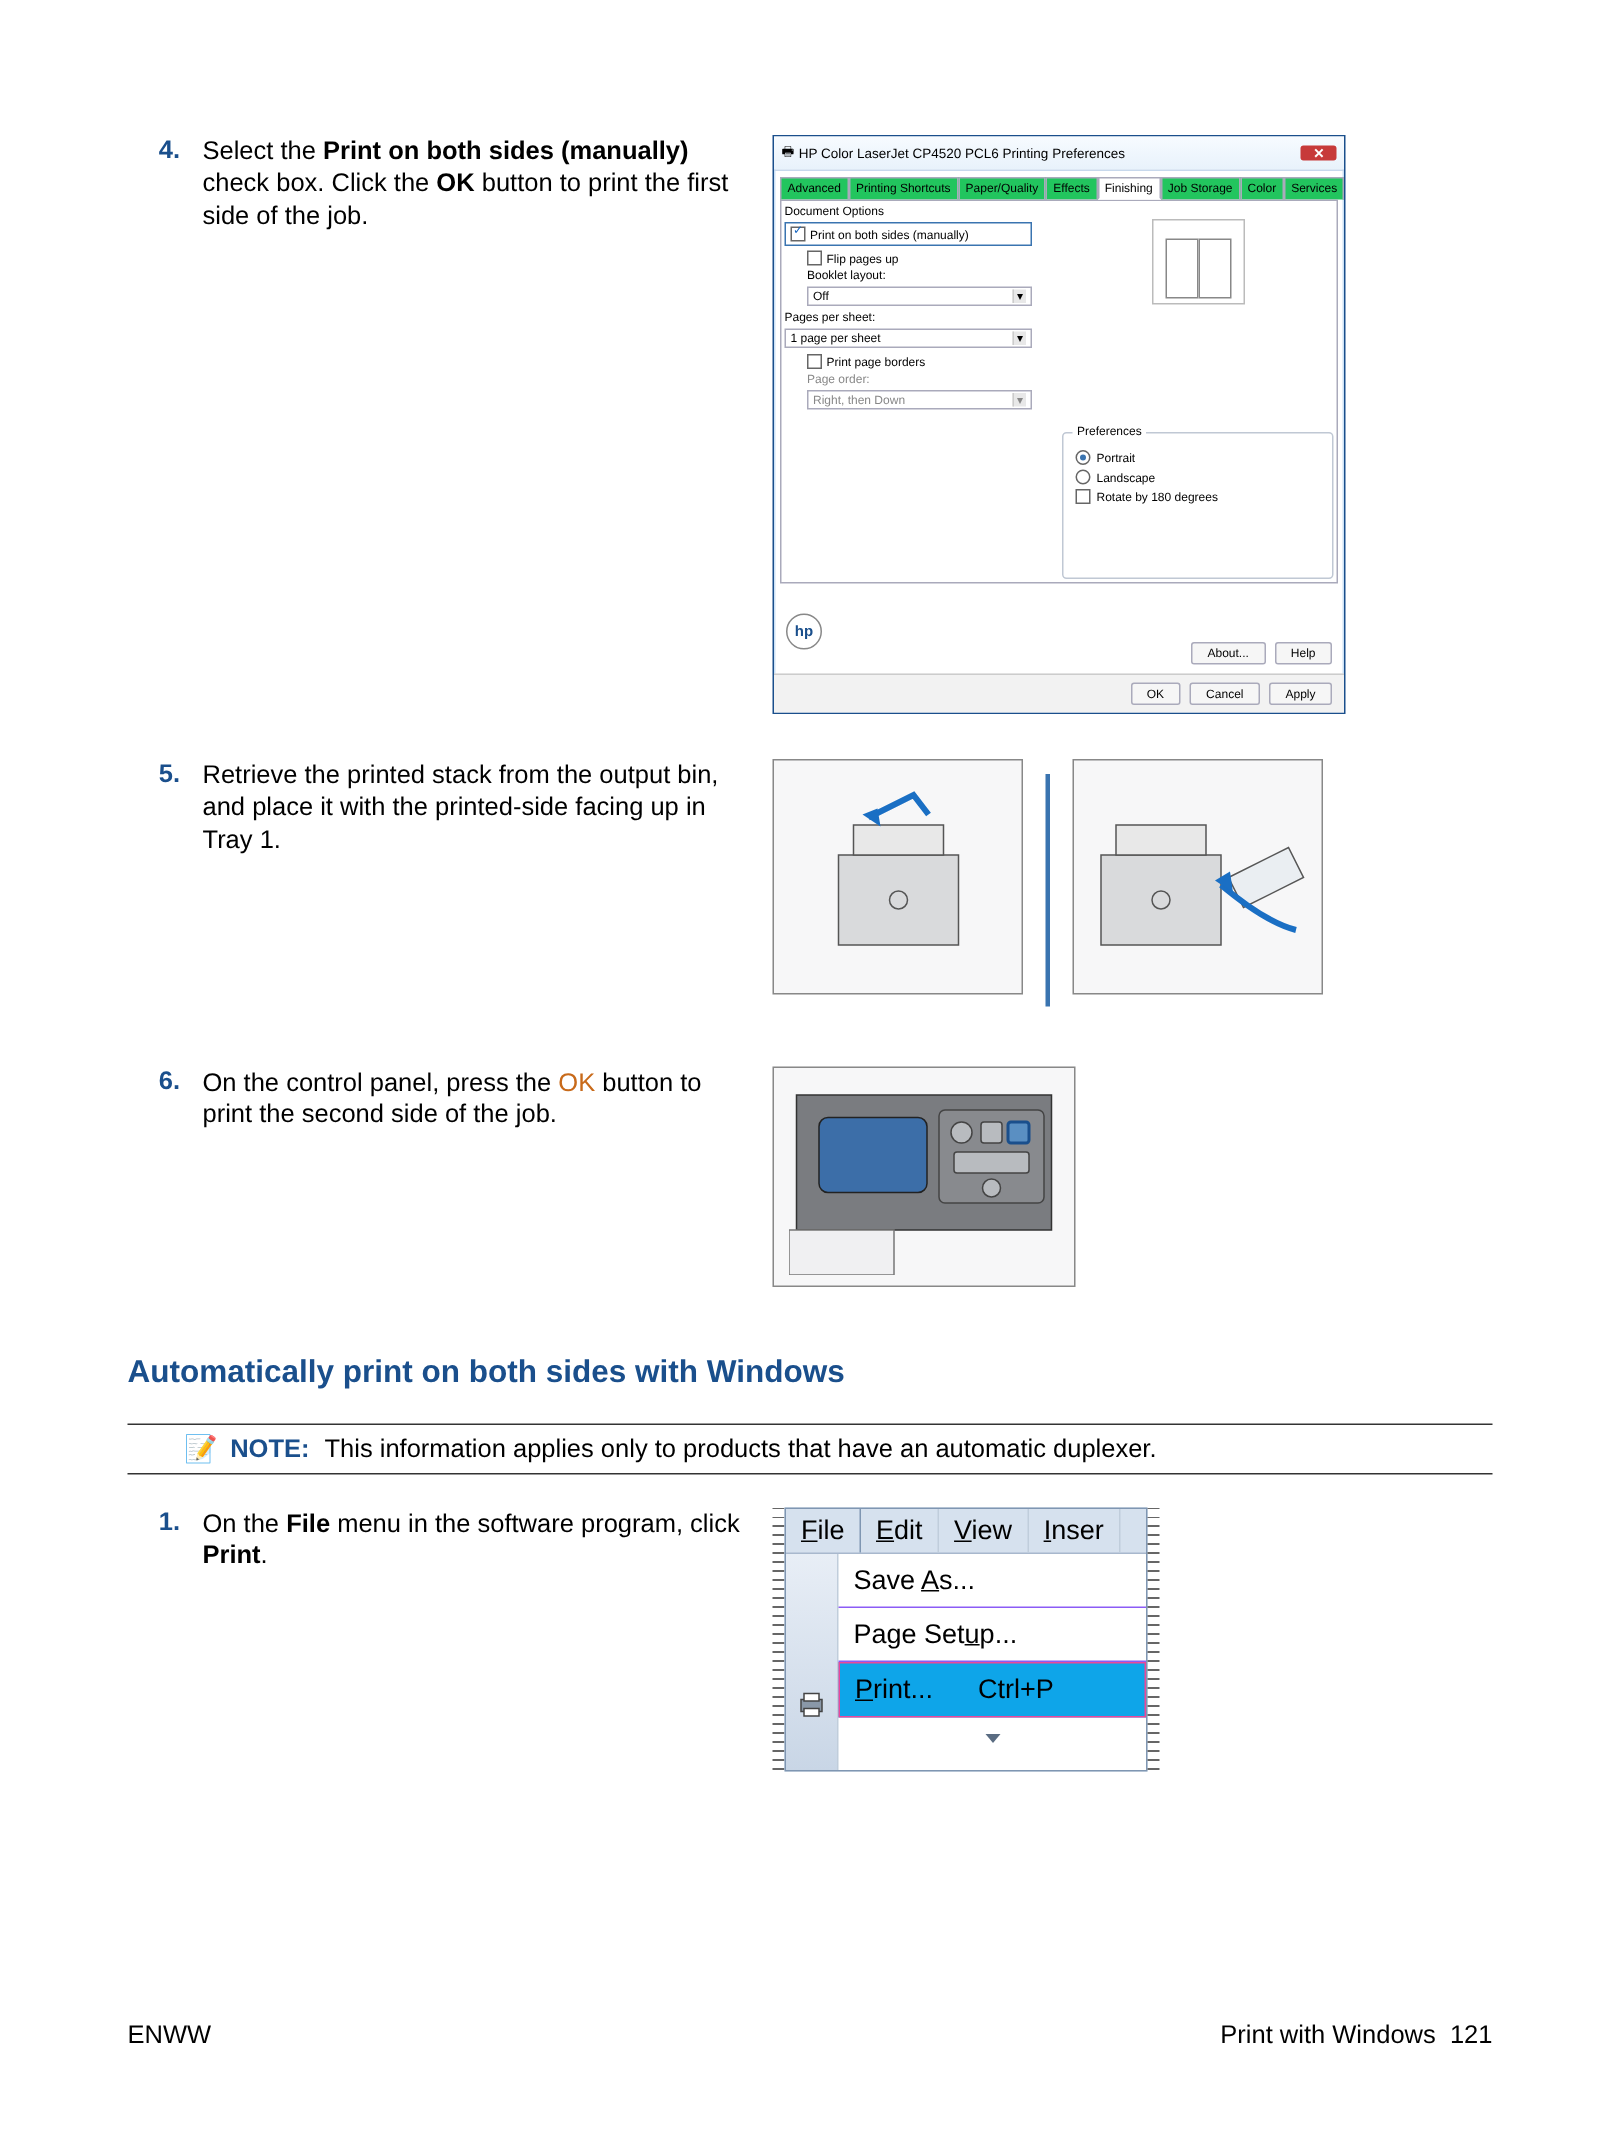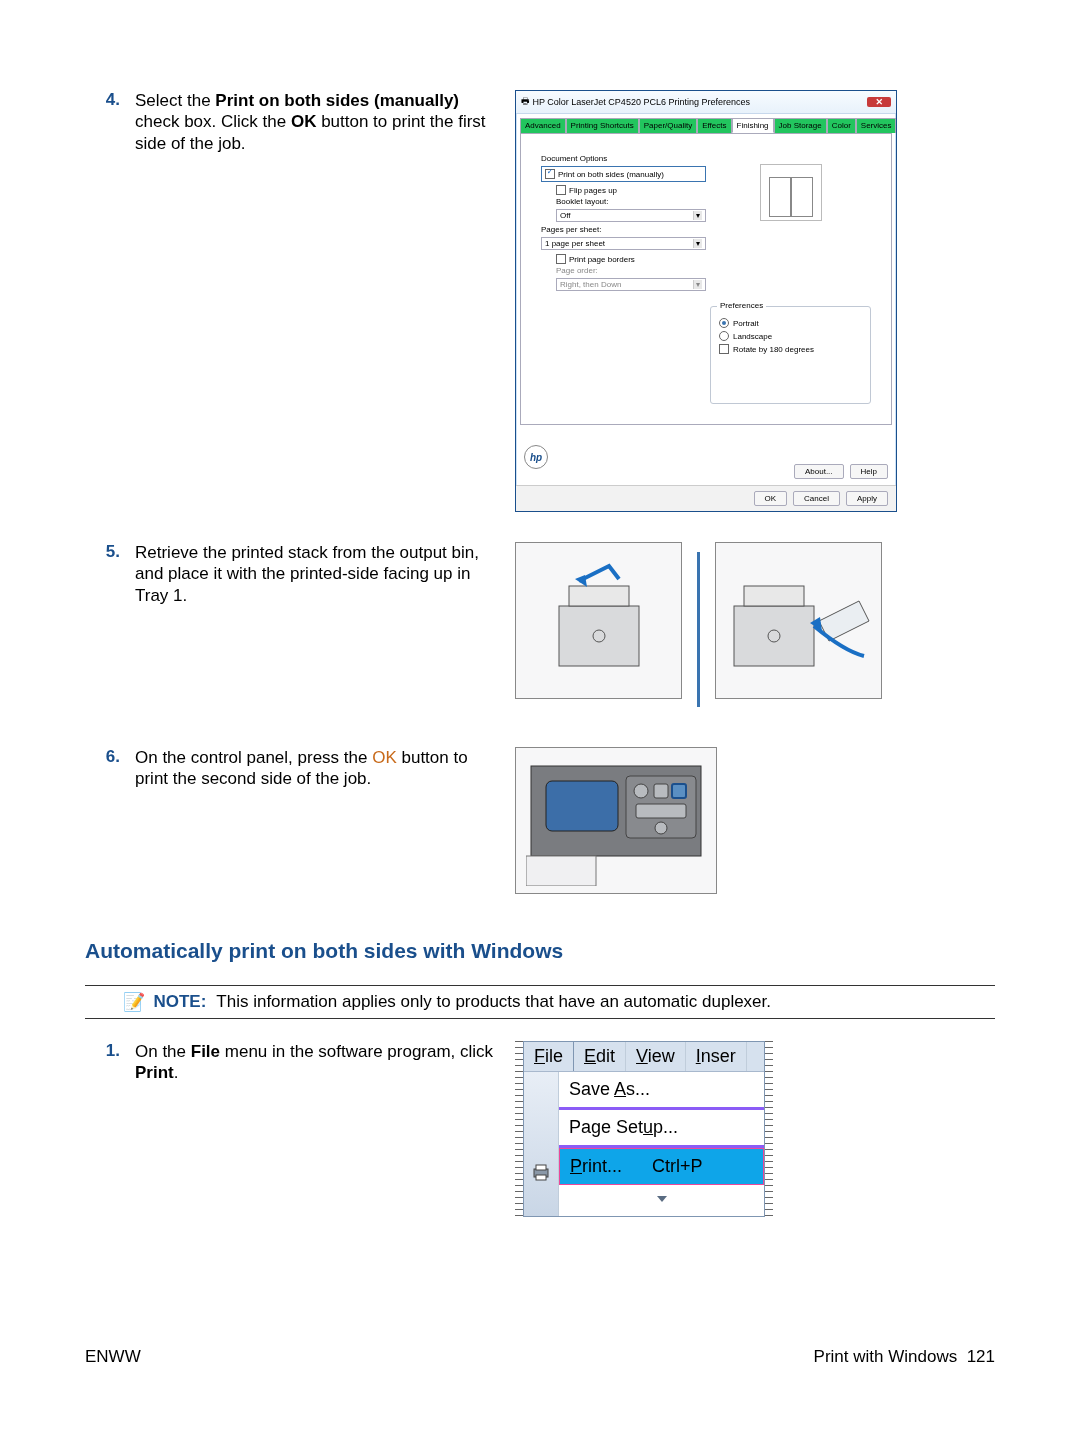--- a/index.html
+++ b/index.html
@@ -116,23 +116,23 @@
   }
   .dialog-tabs .tab.active {
     background: #fff;
     border-bottom: 1px solid #fff;
     position: relative;
     z-index: 1;
   }
   .dialog-body {
     border: 1px solid #aab;
     margin: 0 4px 4px 4px;
-    padding: 20px;
-    display: flex;
-    gap: 4px;
+    padding: 2px;
+    display: flex;
+    gap: 20px;
     min-height: 250px;
     position: relative;
   }
   .doc-options { flex: 0 0 165px; }
   .doc-options .grp-title { font-size: 8px; margin-bottom: 3px; }
   .doc-options .check-row {
     border: 1px solid #3a74b0;
     padding: 2px 3px;
     margin-bottom: 2px;
     font-size: 8px;
@@ -193,21 +193,21 @@
   .orientation-group div { margin:3px 0; display:flex; align-items:center; gap:4px;}
   .radio { width:8px; height:8px; border:1px solid #666; border-radius:50%; display:inline-block; }
   .radio.on::before { content:""; display:block; width:4px; height:4px; background:#3a74b0; border-radius:50%; margin:2px;}
   .dialog-footer-row {
     display:flex;
     justify-content:space-between;
     align-items:center;
     padding: 6px 8px;
     font-size:8px;
   }
-  .hp-logo { width:22px; height:22px; border:1px solid #888; border-radius:50%; display:flex; align-items:center; justify-content:center; font-style:italic; font-weight:bold; font-size:10px; color:#1a4f8c; }
+  .hp-logo { width:22px; height:22px; border:1px solid #888; border-radius:50%; display:flex; align-items:center; justify-content:center; font-weight:bold; font-size:10px; color:#1a4f8c; }
   .dlg-btn { border:1px solid #aab; background:#f6f6f6; padding:2px 10px; font-size:8px; border-radius:2px; }
   .dialog-bottom {
     background:#f2f2f2;
     border-top:1px solid #ccc;
     padding:5px 8px;
     display:flex;
     justify-content:flex-end;
     gap:6px;
   }
 
@@ -268,21 +268,21 @@
     align-items:center;
     justify-content:center;
   }
   .filemenu .items {
     flex:1;
     background:#fff;
     border-left: 1px solid #c0cddb;
   }
   .filemenu .menu-item {
     padding: 7px 10px;
-    border-bottom: 3px solid #8b5cf6;
+    border-bottom: 1px solid #8b5cf6;
     display:flex;
     gap: 30px;
   }
   .filemenu .menu-item.highlight {
     background: #0ea5e9;
     border: 1px solid #ec4899;
   }
   .filemenu .chev {
     text-align:center;
     padding: 3px 0;

